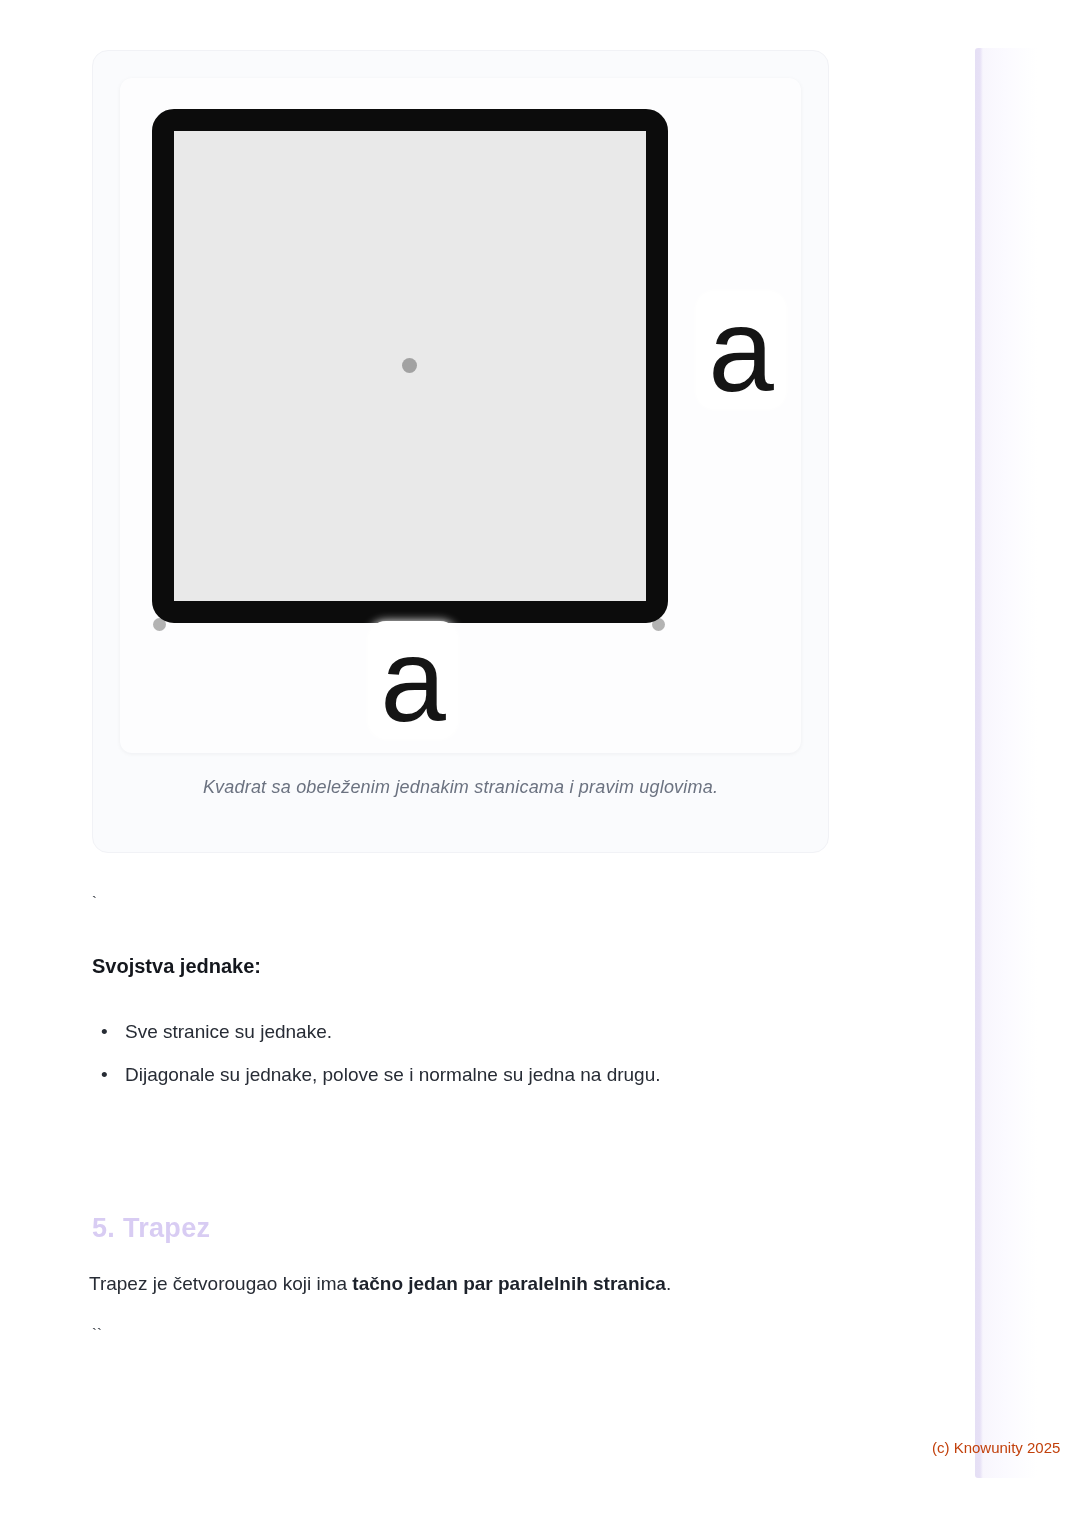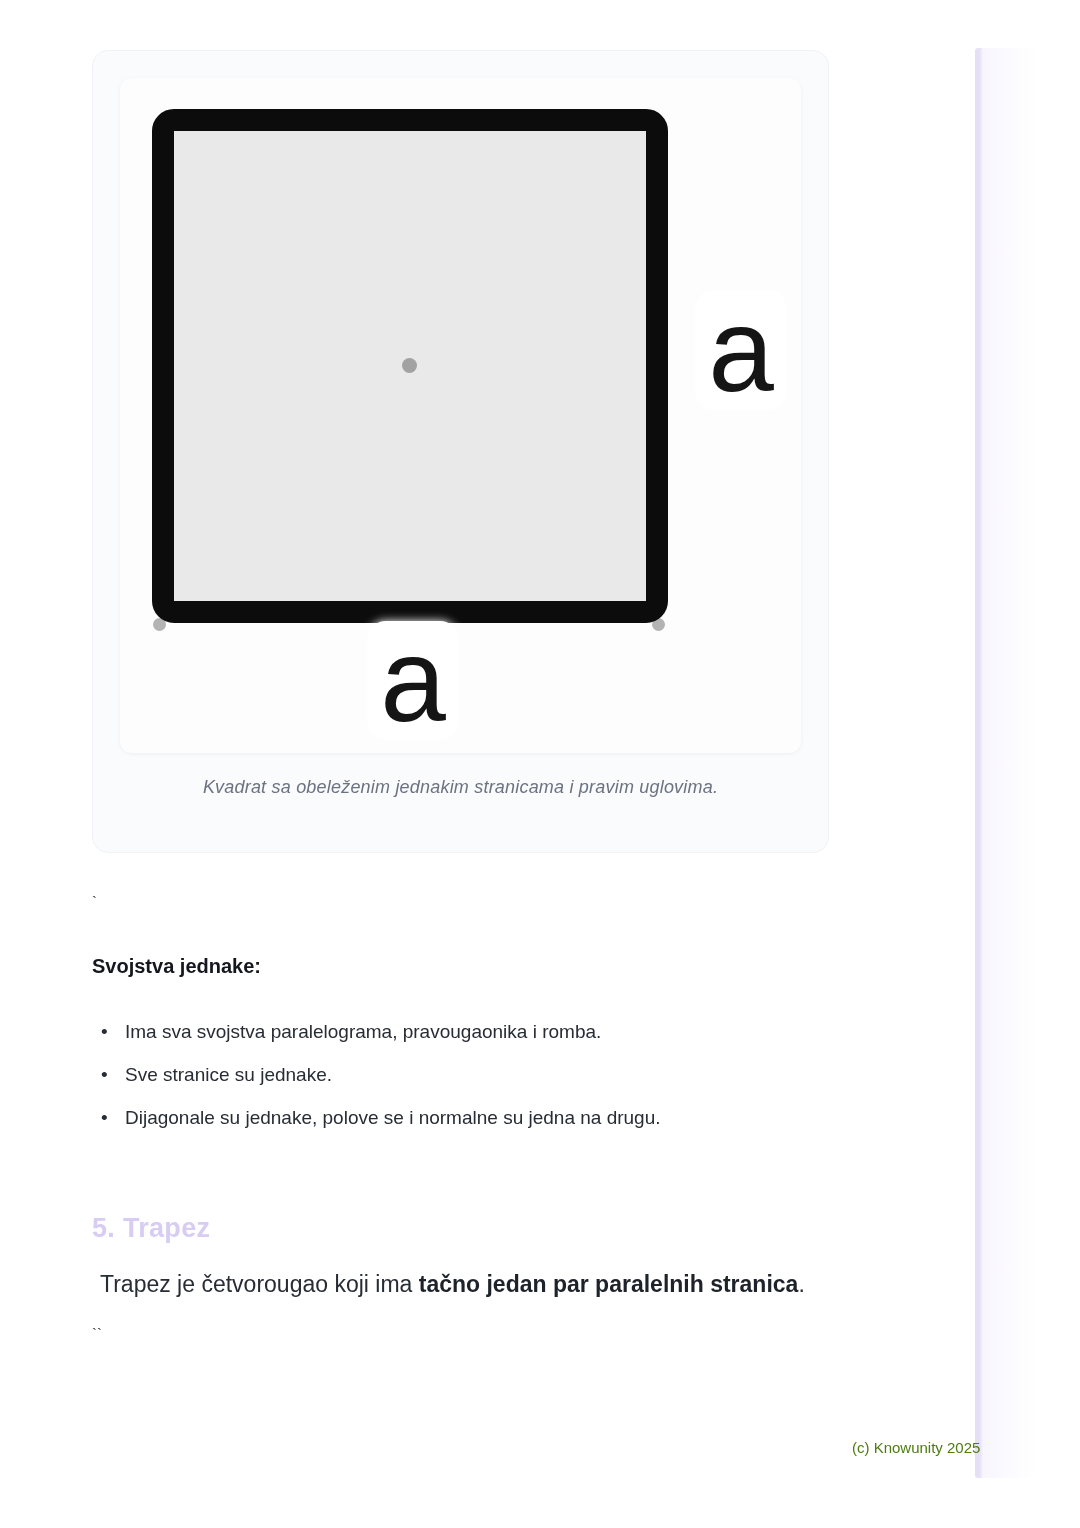--- a/index.html
+++ b/index.html
@@ -72,35 +72,35 @@
   .bullets li::before {
     content:"\2022"; position:absolute; left:9px; top:0;
     font-size:19px; line-height:26px; color:#272c35;
   }
   .bullets strong, .para strong { font-weight:700; color:#1d222b; }
   .section-heading {
     position:absolute; left:92px; top:1213px;
     font-size:27px; font-weight:700; color:#d8ccf3; letter-spacing:0.3px;
   }
   .para {
-    position:absolute; left:100px; top:1271px;
-    font-size:23px; line-height:26px; color:#272c35; white-space:nowrap;
+    position:absolute; left:89px; top:1271px;
+    font-size:19px; line-height:26px; color:#272c35; white-space:nowrap;
   }
 
   
   .page-edge {
     position:absolute; left:975px; top:48px; width:62px; height:1430px; z-index:1;
     background:linear-gradient(to right,
       #e5dff5 0px, #e7e1f6 5px, #f8f6fd 8px, #fbfaff 30px,
       #fefeff 55px, rgba(255,255,255,0) 62px);
     border-radius:3px 0 0 3px;
   }
   .copyright {
-    position:absolute; left:852px; top:1439px; z-index:3;
-    font-size:15px; color:#4d7c0f; white-space:nowrap;
+    position:absolute; left:932px; top:1439px; z-index:3;
+    font-size:15px; color:#c2410c; white-space:nowrap;
   }
 </style>
 </head>
 <body>
 
 <div class="page">
 
   <section class="figure-card">
     <div class="figure-image">
       <span class="marker-dot dot-top"></span>
@@ -115,23 +115,20 @@
     </div>
     <div class="caption">Kvadrat sa obeleženim jednakim stranicama i pravim uglovima.</div>
   </section>
 
   <div class="tick tick-1">`</div>
 
   <h3 class="props-heading">Svojstva jednake:</h3>
 
   <ul class="bullets props-list">
     <li>
-      <span>Ima sva svojstva paralelograma, pravougaonika i romba.</span>
-    </li>
-    <li>
       <span>Sve stranice su jednake.</span>
     </li>
     <li>
       <span>Dijagonale su jednake, polove se i normalne su jedna na drugu.</span>
     </li>
   </ul>
 
   <h2 class="section-heading">5. Trapez</h2>
 
   <p class="para">

